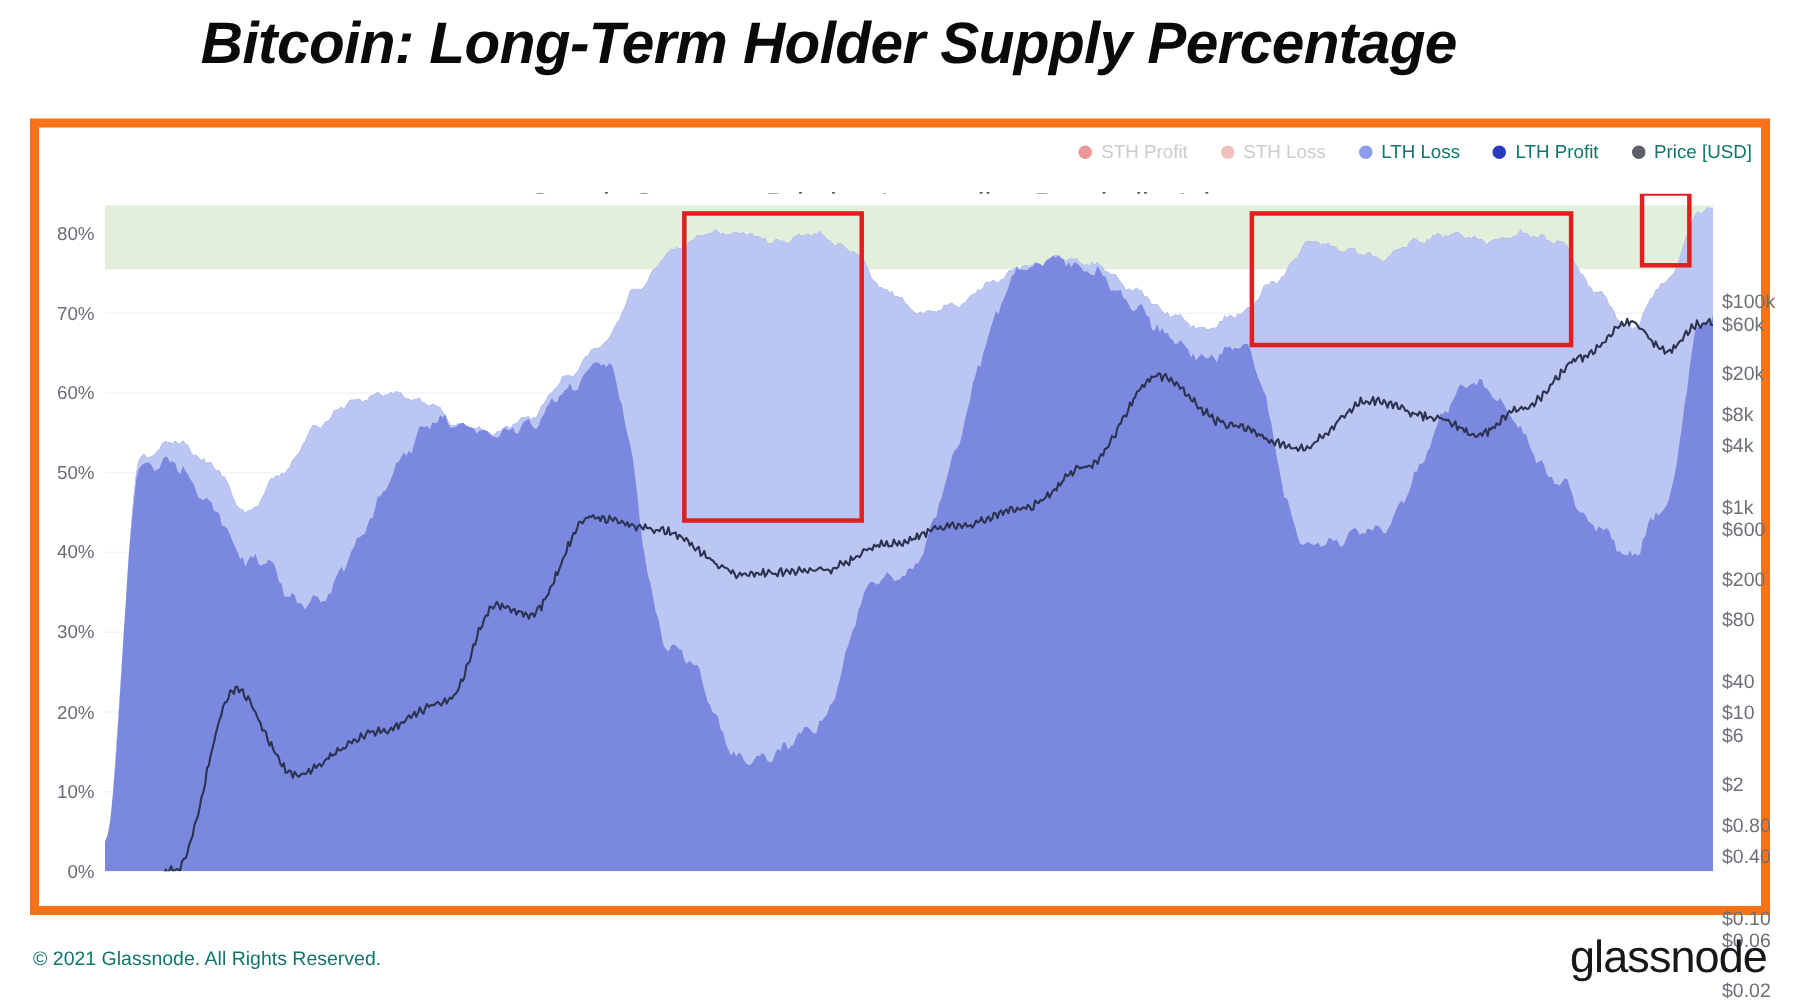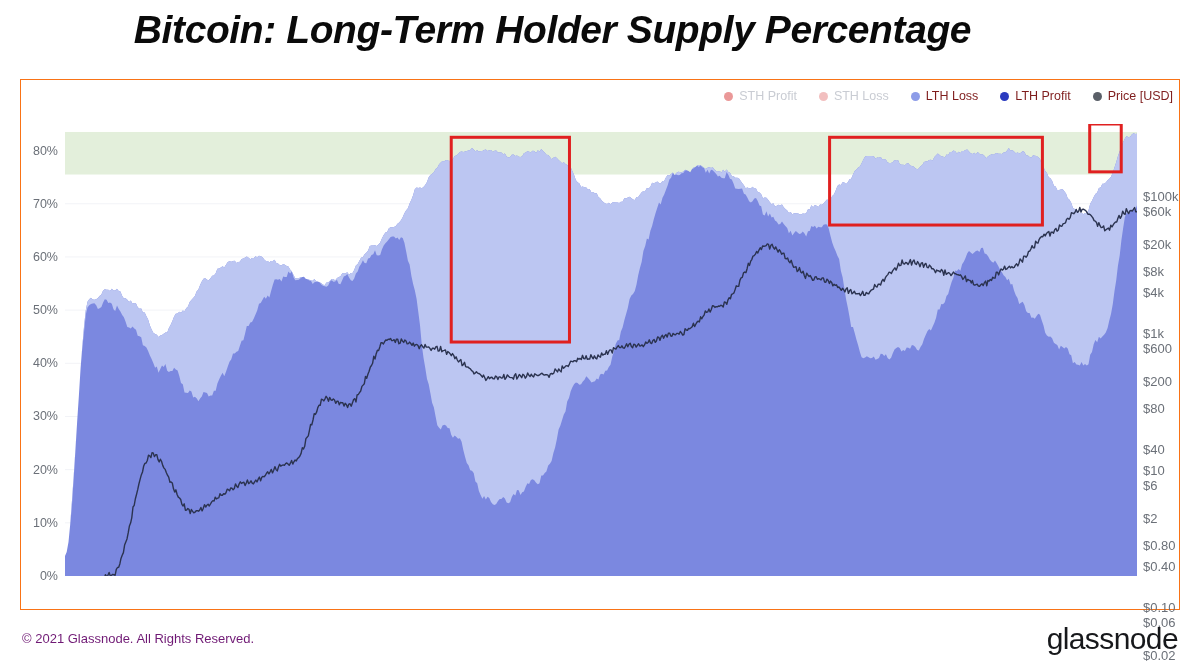--- a/index.html
+++ b/index.html
@@ -8,31 +8,31 @@
     font-family:"Liberation Sans", sans-serif;
     overflow:hidden;position:relative;
   }
   #page-title{
     position:absolute;left:0;top:8px;width:1105px;text-align:center;
     font-size:39px;font-weight:bold;font-style:italic;color:#0a0a0a;
     letter-spacing:-0.4px;white-space:nowrap;
   }
   #chart-panel{
     position:absolute;left:20px;top:79px;width:1160px;height:531px;
-    background:#ffffff;border:1px solid #f97316;box-sizing:border-box;
+    background:#ffffff;border:6px solid #f97316;box-sizing:border-box;
   }
   #legend{
     position:absolute;right:6px;top:7px;height:18px;
     display:flex;align-items:center;gap:22px;
   }
   .legend-item{display:flex;align-items:center;gap:6px;font-size:12.5px;white-space:nowrap;}
   .legend-dot{width:9px;height:9px;border-radius:50%;display:inline-block;flex:0 0 auto;}
   .legend-item.disabled .legend-label{color:#c9ccd3;}
   .legend-item.disabled .legend-dot{opacity:.55;}
-  .legend-label{color:#7f1d1d;}
+  .legend-label{color:#0f766e;}
 
   #plot{
     position:absolute;left:44px;top:44px;width:1072px;height:452px;
     overflow:hidden;background:#fff;
   }
   #y-left{position:absolute;left:0px;top:44px;width:44px;height:452px;}
   .ytick{
     position:absolute;right:7px;transform:translateY(-50%);
     font-size:12.5px;color:#6b7078;white-space:nowrap;
   }
@@ -50,21 +50,21 @@
     position:absolute;left:0;top:40px;width:1160px;text-align:center;
     font-size:21px;font-style:italic;color:#17181b;
     pointer-events:none;white-space:nowrap;letter-spacing:-0.1px;
   }
   #watermark{
     position:absolute;left:0;top:205px;width:1072px;text-align:center;
     font-size:86px;color:rgba(150,160,215,.17);letter-spacing:-2px;
     pointer-events:none;user-select:none;font-weight:400;
   }
   #footer-left{
-    position:absolute;left:22px;top:631px;font-size:13px;color:#701a75;white-space:nowrap;
+    position:absolute;left:22px;top:631px;font-size:13px;color:#0f766e;white-space:nowrap;
   }
   #footer-logo{
     position:absolute;right:22px;top:622px;font-size:30px;color:#17181b;
     letter-spacing:-0.6px;font-weight:400;
   }
 </style>
 </head>
 <body>
 
 <div id="page-title">Bitcoin: Long-Term Holder Supply Percentage</div>

